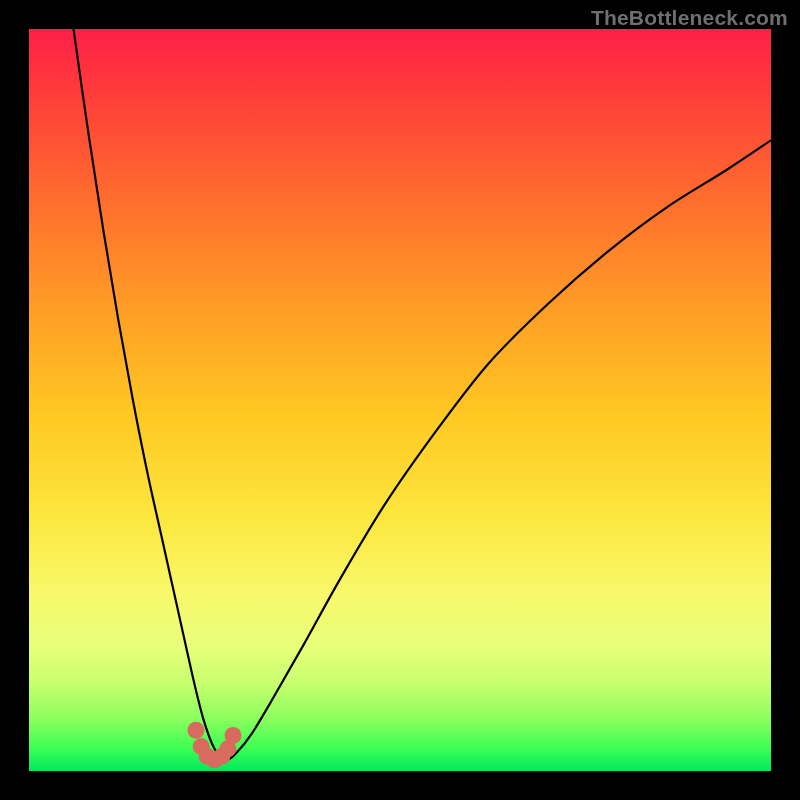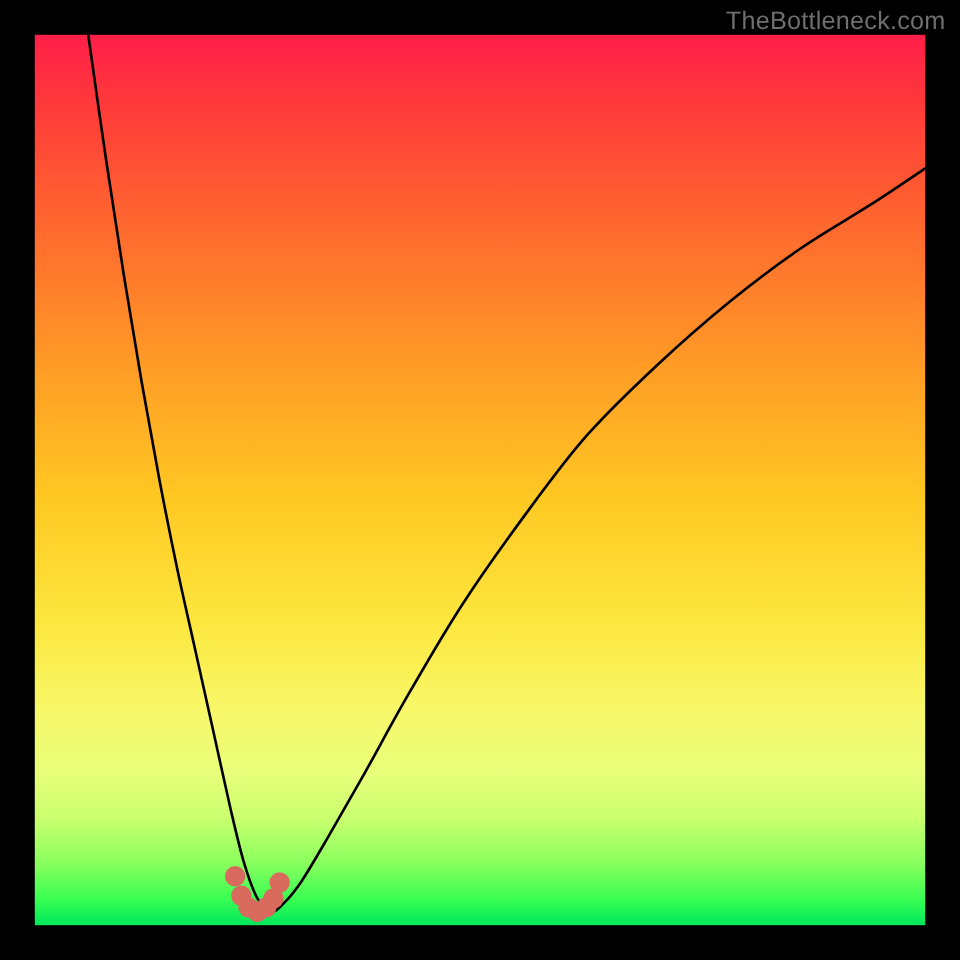--- a/index.html
+++ b/index.html
@@ -31,21 +31,21 @@
       #3bff53 97%,
       #00e85c 100%);
   }
   .watermark {
     position: absolute;
     top: 6px;
     right: 12px;
     color: #6f6f6f;
     font-size: 21px;
     letter-spacing: 0.2px;
-    font-weight: 400;
+    font-weight: 700;
   }
   svg.curve {
     position: absolute;
     left: 0;
     top: 0;
     width: 742px;
     height: 742px;
   }
 </style>
 </head>

